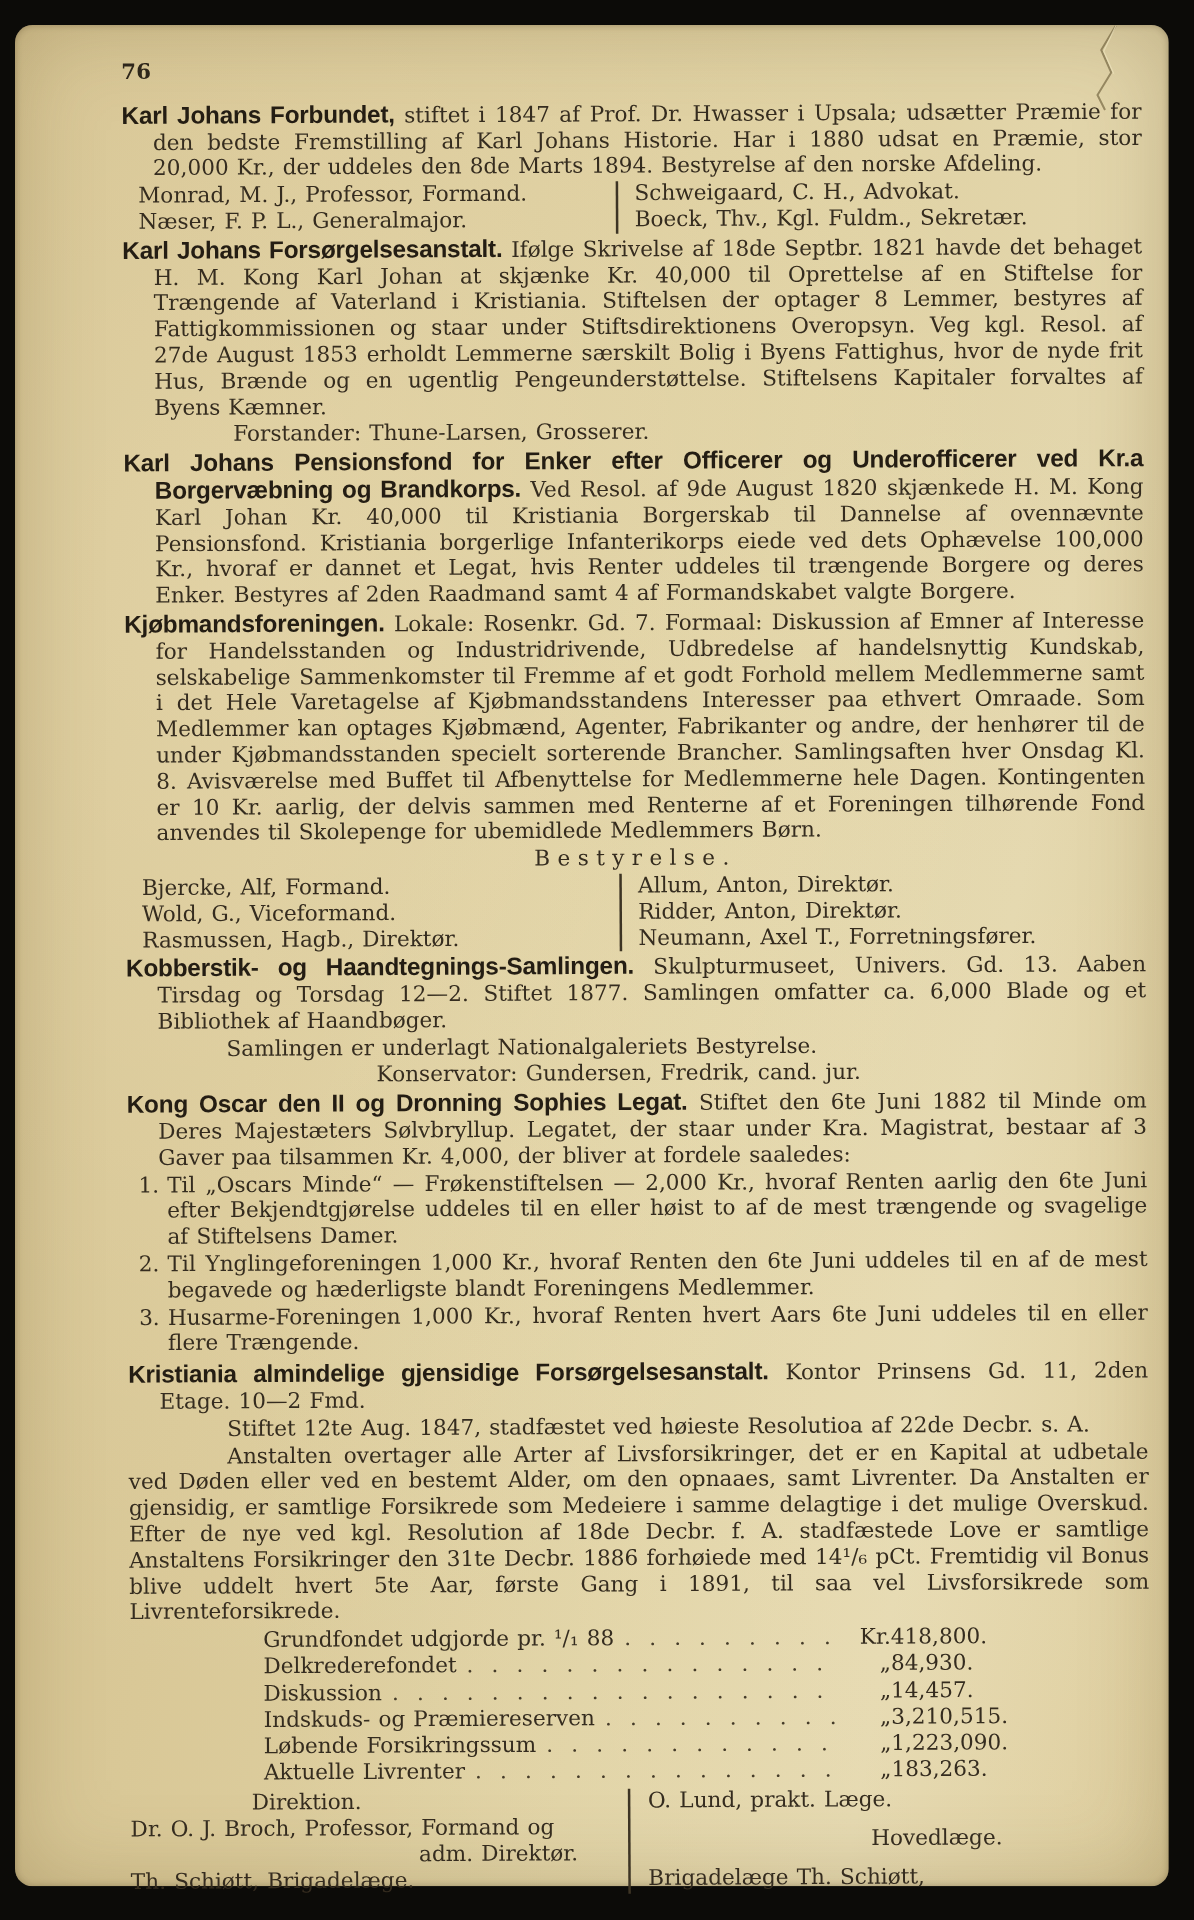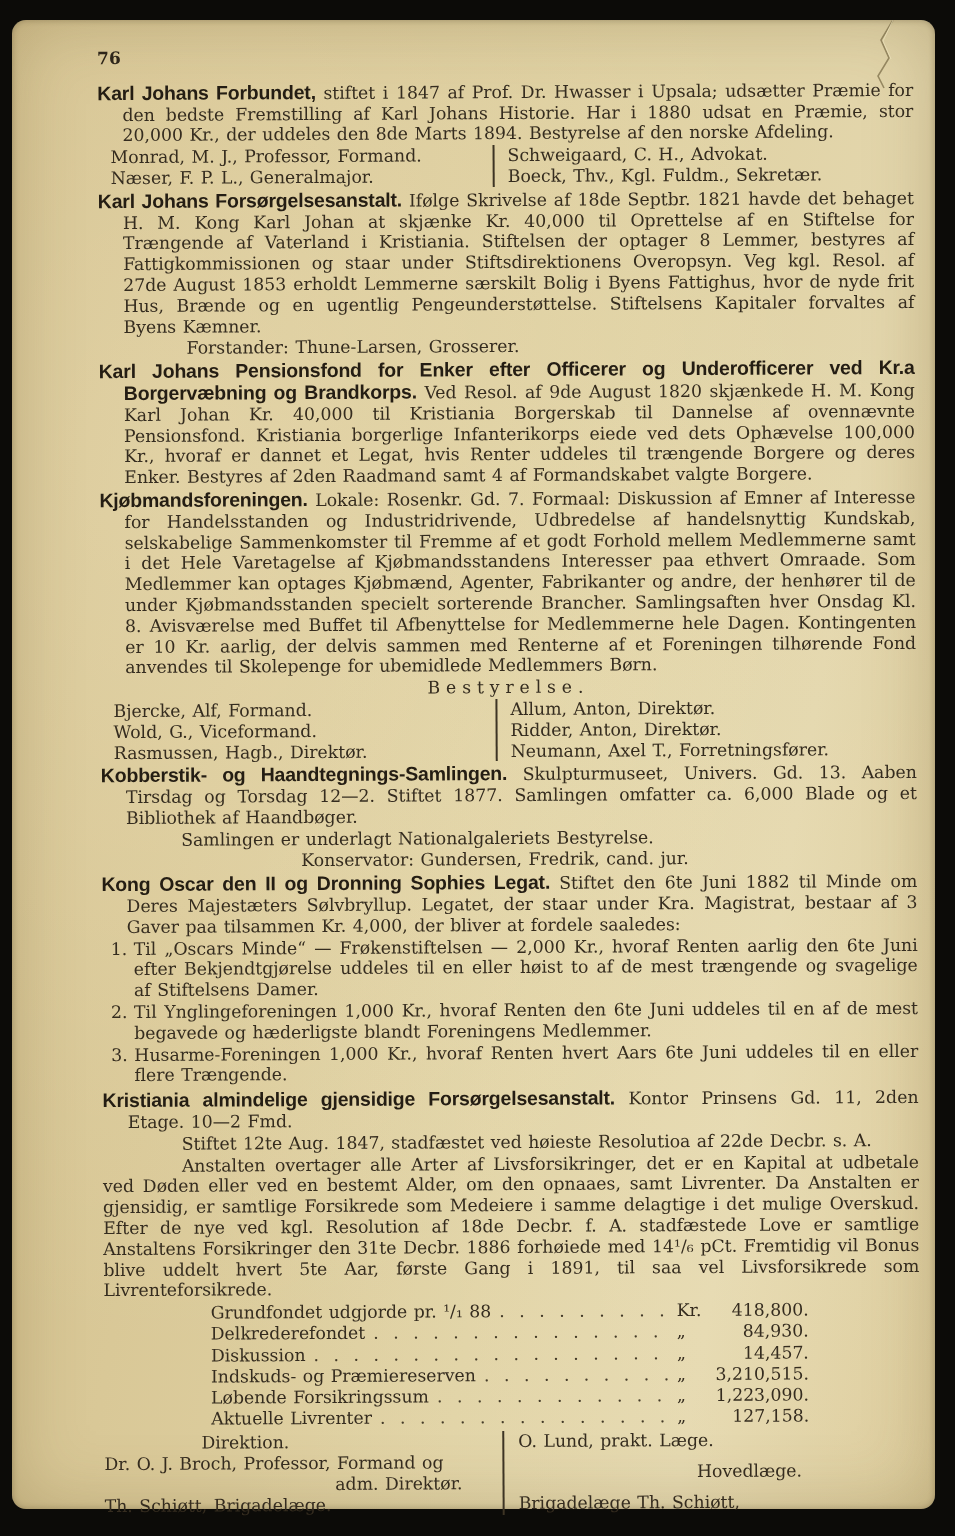--- a/index.html
+++ b/index.html
@@ -63,22 +63,22 @@
   .li .litext{text-align:justify;flex:1;}
   .p-ind{margin:1px 0 0 0;text-indent:79px;text-align:justify;}
   .ftable{margin:2px 0 0 107px;width:598px;}
   .trow{display:flex;align-items:baseline;line-height:21.2px;}
   .tlabel{flex:none;white-space:nowrap;}
   .leader{flex:1;overflow:hidden;white-space:nowrap;margin:0 6px 0 8px;}
   .leader::after{
     content:". . . . . . . . . . . . . . . . . . . . . . . . . . . . . . . . . . . . . . ";
     letter-spacing:4px;color:#453b29;
   }
-  .tcur{flex:none;width:36px;text-align:left;}
-  .tamt{flex:none;width:96px;text-align:right;}
+  .tcur{flex:none;width:36px;text-align:right;}
+  .tamt{flex:none;width:96px;text-align:left;}
   .dcols{display:flex;align-items:stretch;margin-top:3px;}
   .dcol-l{width:398px;box-sizing:border-box;padding-right:6px;}
   .dcol-r{flex:1;padding-left:14px;}
   .dhead{text-align:center;padding-right:110px;}
   .dline-right{text-align:right;padding-right:34px;}
   .hoved{ text-align:center;padding-left:60px;margin-top:10px;}
   .brig{margin-top:10px;}
 </style>
 </head>
 <body>
@@ -198,21 +198,21 @@
       <div class="trow">
         <span class="tlabel" data-bind="entries.kristiania.table.rows.4.label">Løbende Forsikringssum</span>
         <span class="leader"></span>
         <span class="tcur" data-bind="entries.kristiania.table.rows.4.cur">„</span>
         <span class="tamt" data-bind="entries.kristiania.table.rows.4.amount">1,223,090.</span>
       </div>
       <div class="trow">
         <span class="tlabel" data-bind="entries.kristiania.table.rows.5.label">Aktuelle Livrenter</span>
         <span class="leader"></span>
         <span class="tcur" data-bind="entries.kristiania.table.rows.5.cur">„</span>
-        <span class="tamt" data-bind="entries.kristiania.table.rows.5.amount">127,158.</span>
+        <span class="tamt" data-bind="entries.kristiania.table.rows.5.amount">183,263.</span>
       </div>
     </div>
 
     <div class="dcols">
       <div class="dcol-l">
         <div class="dhead" data-bind="entries.kristiania.direktion.heading">Direktion.</div>
         <div data-bind="entries.kristiania.direktion.left1">Dr.  O.  J.  Broch,  Professor,  Formand  og</div>
         <div class="dline-right" data-bind="entries.kristiania.direktion.left1b">adm. Direktør.</div>
         <div data-bind="entries.kristiania.direktion.left2">Th. Schiøtt, Brigadelæge.</div>
       </div>

